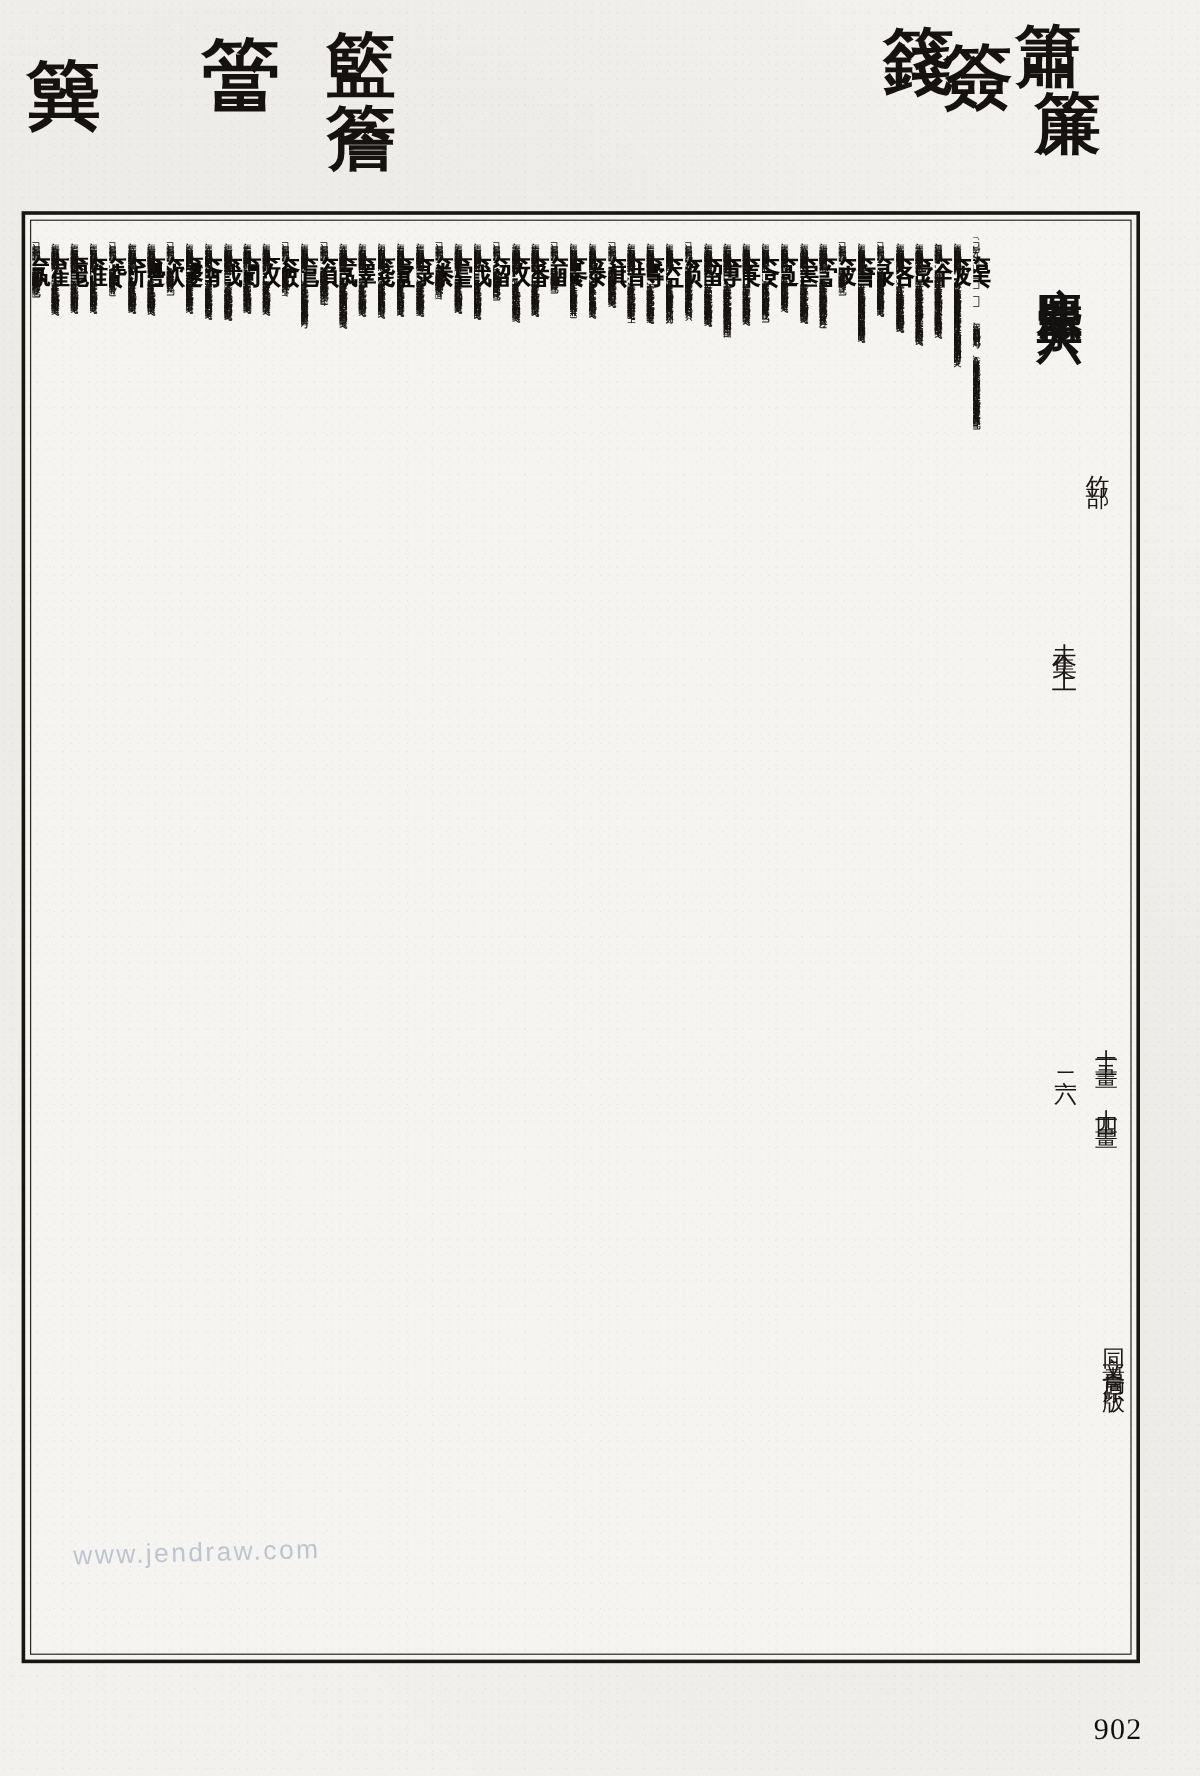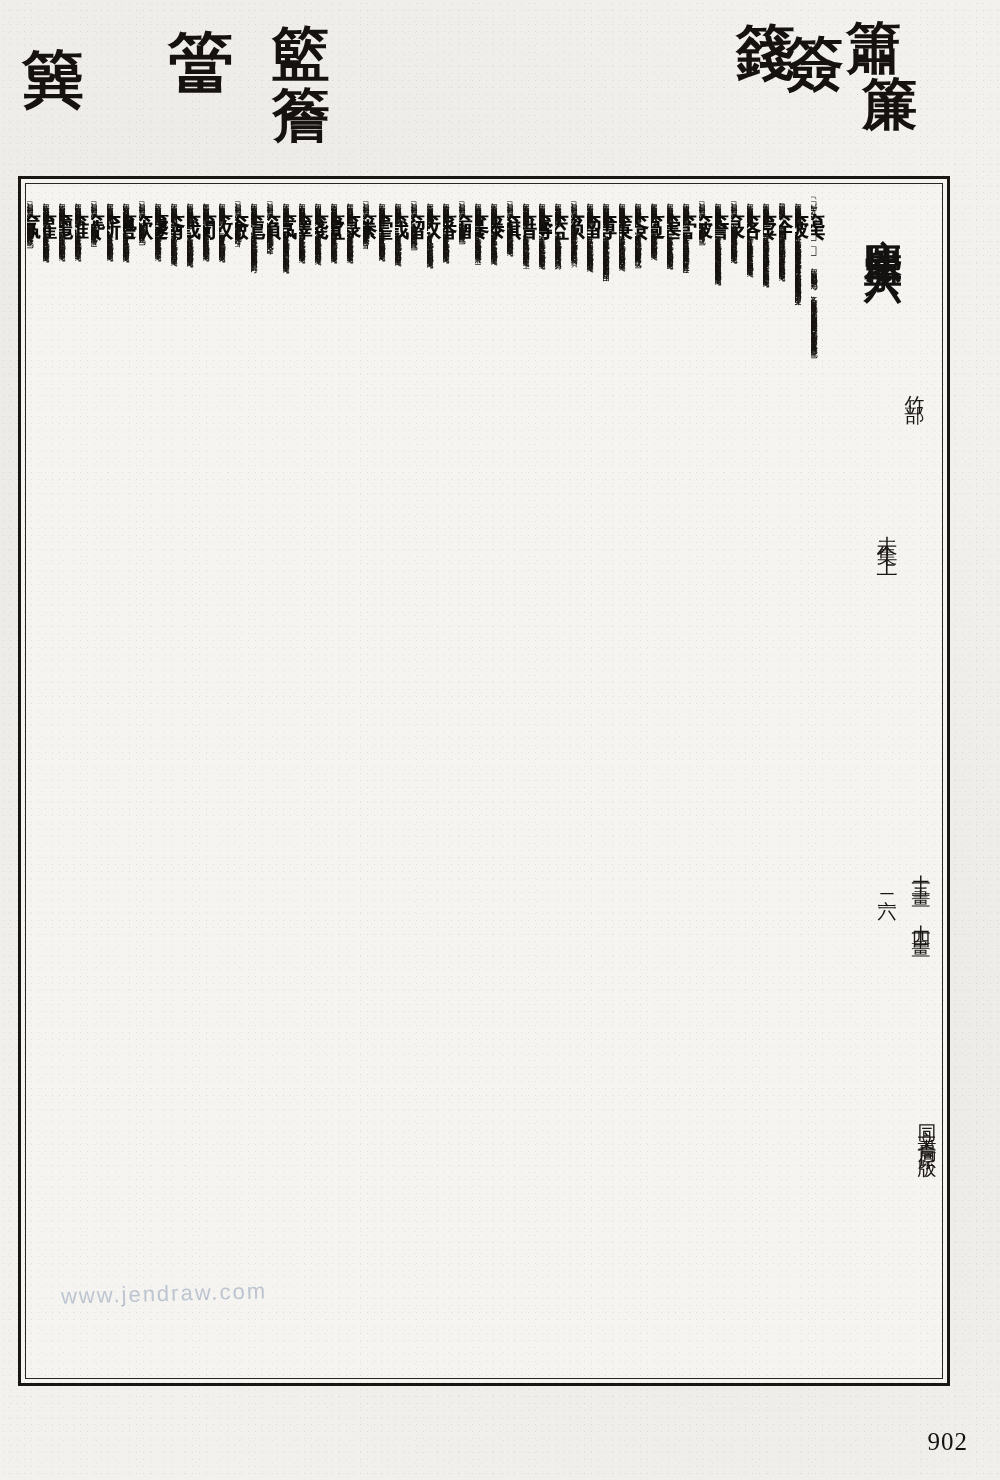--- a/index.html
+++ b/index.html
@@ -181,21 +181,21 @@
     font-size: 22px;
     color: rgba(120, 140, 170, 0.45);
     letter-spacing: 2px;
     transform: rotate(-1.5deg);
     user-select: none;
   }
 
   
   .page-number {
     position: absolute;
-    right: 32px;
+    right: 48px;
     bottom: 24px;
     font-family: "Liberation Serif", serif;
     font-size: 25px;
     color: #131110;
     letter-spacing: 1px;
   }
 
   
   .grain {
     position: absolute;

